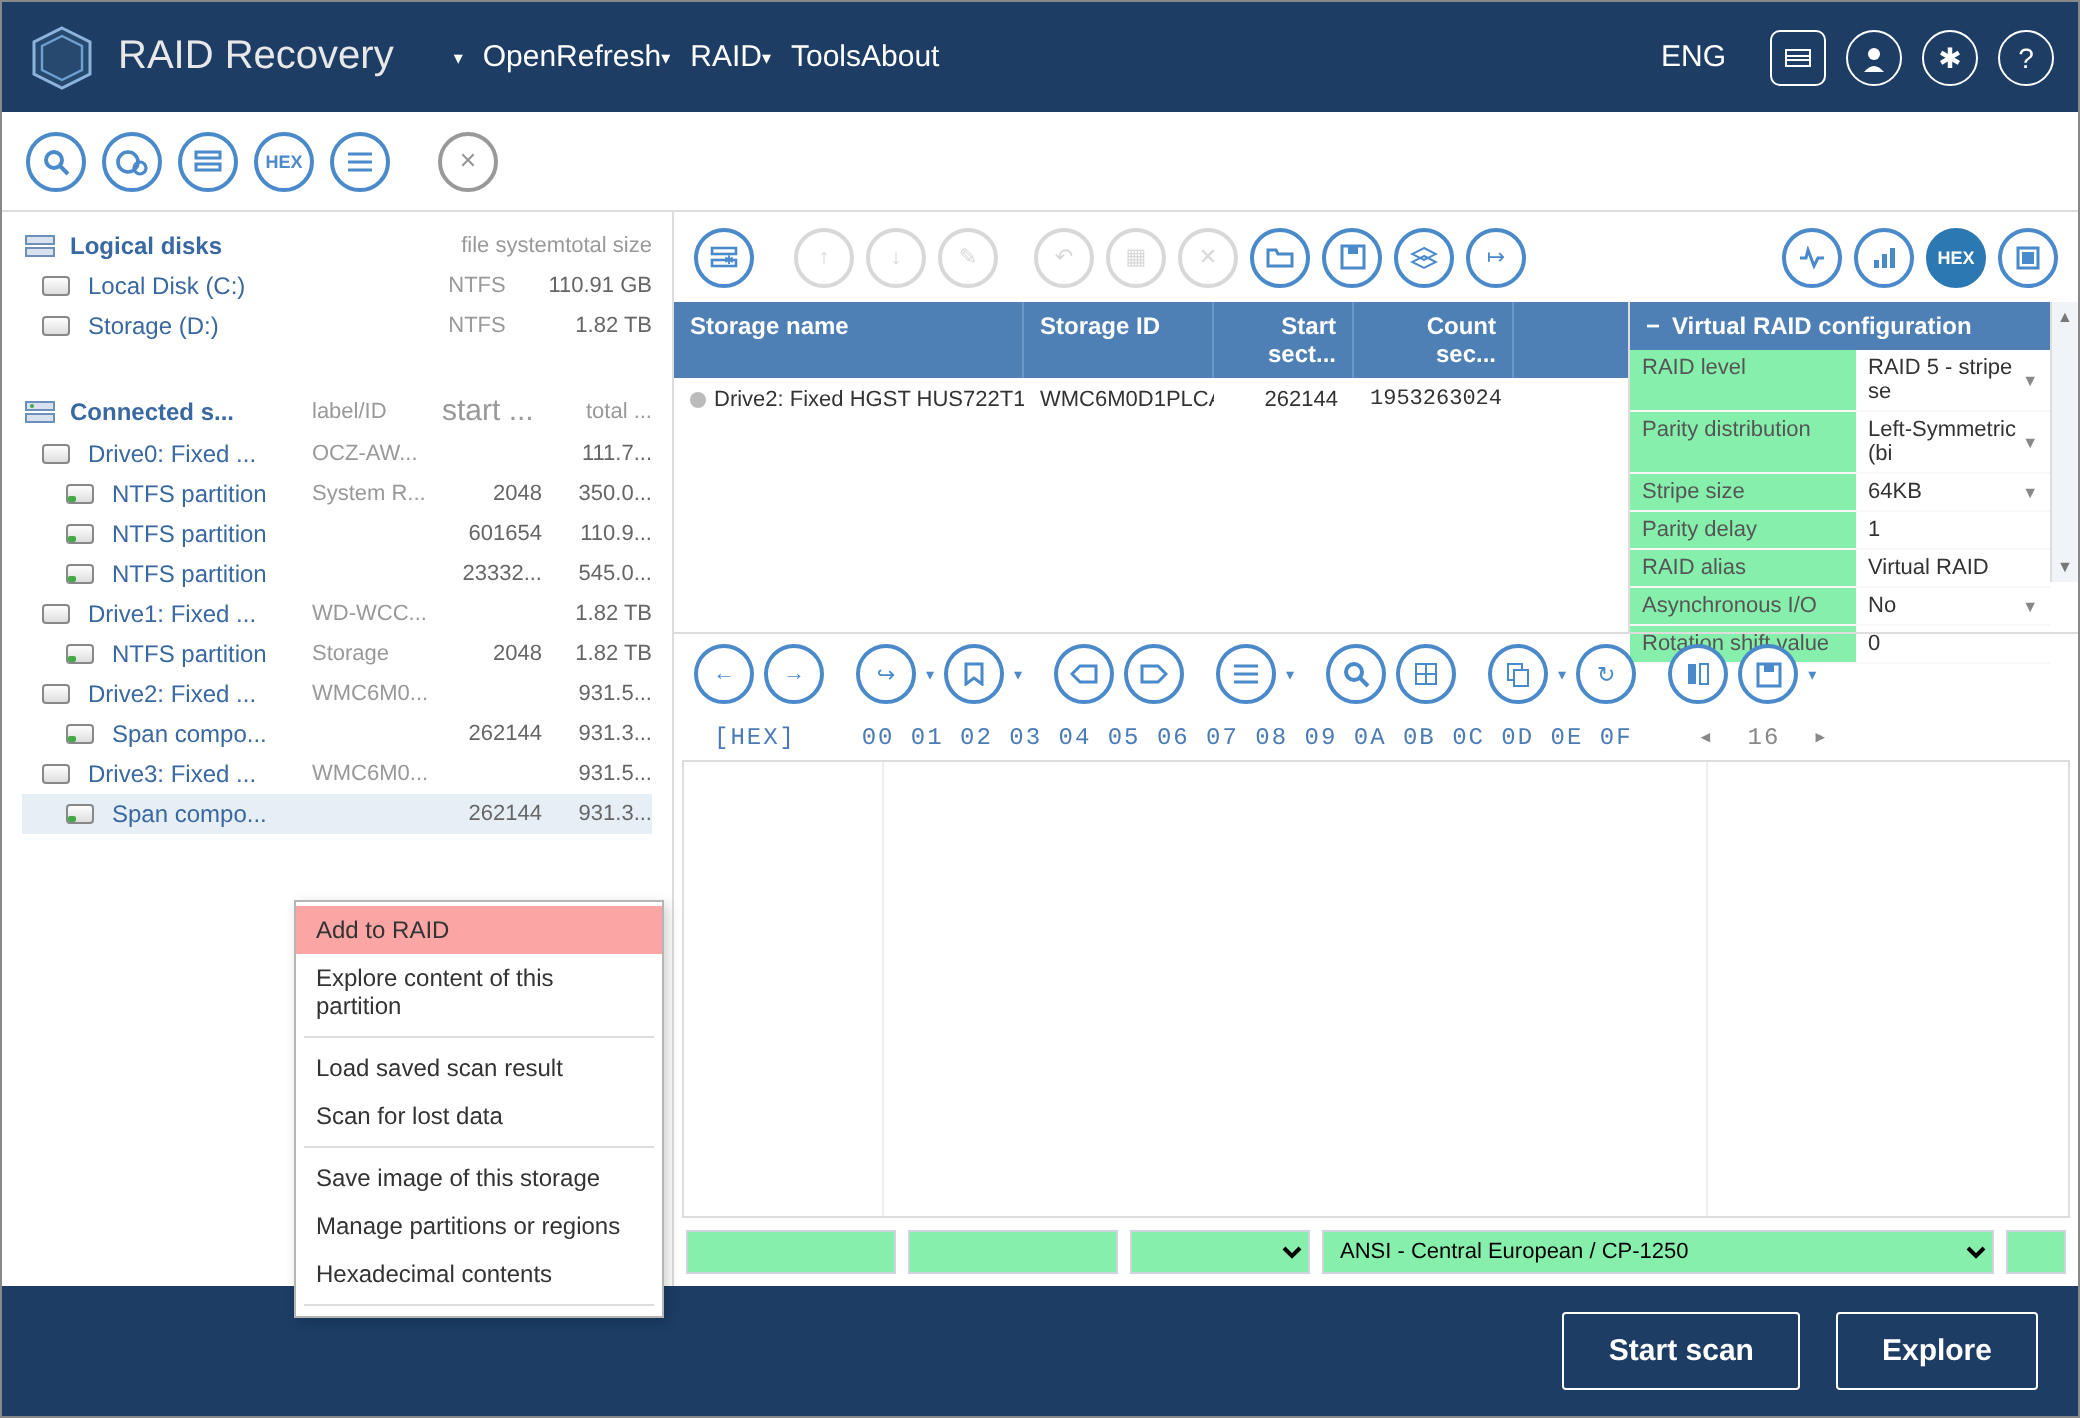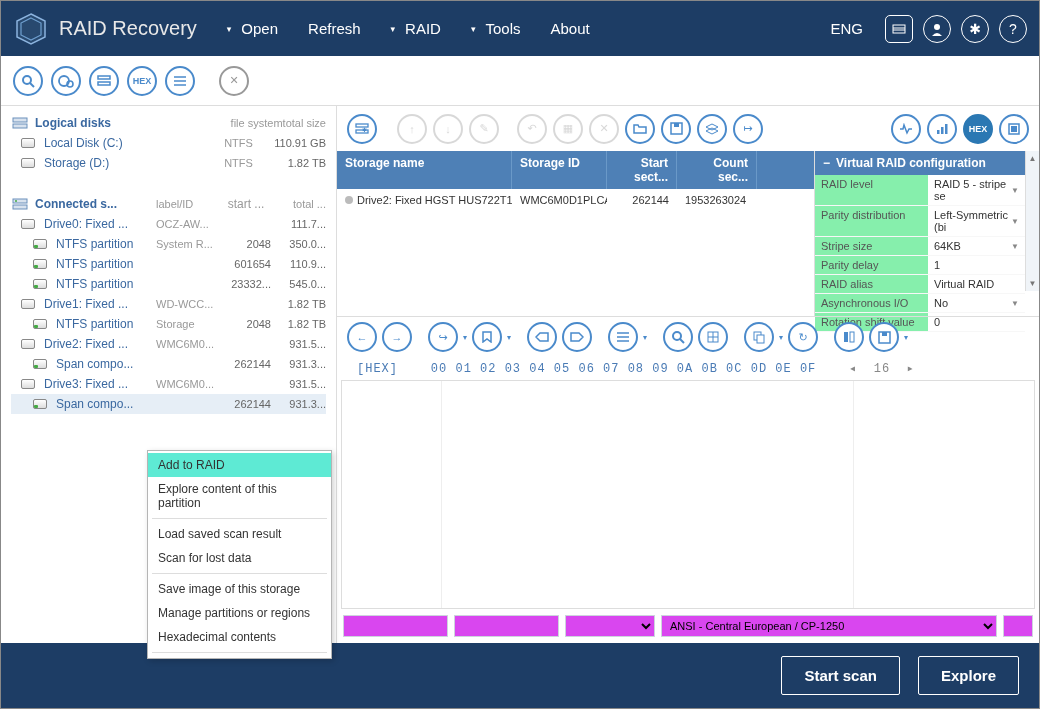--- a/index.html
+++ b/index.html
@@ -1,21 +1,21 @@
 <!DOCTYPE html>
 <html><head>
 <meta charset="utf-8">
 <style>
 * { box-sizing: border-box; margin: 0; padding: 0; }
 body { font-family: "Segoe UI", Tahoma, Arial, sans-serif; font-size: 12px; color: #333; background: #fff; width: 1040px; height: 709px; overflow: hidden; border: 1px solid #888; }
 .header { background: #1d3d65; color: #fff; height: 55px; display: flex; align-items: center; padding: 0 12px; }
 .logo-area { display: flex; align-items: center; gap: 10px; margin-right: 30px; }
 .logo-icon { width: 36px; height: 36px; display: flex; align-items: center; justify-content: center; }
 .logo-text { font-size: 20px; color: #e8e8e8; }
-.menu { display: flex; gap: 30px; font-size: 15px; flex: 1; }
+.menu { display: flex; font-size: 15px; flex: 1; }
 .menu-item { cursor: pointer; display: flex; align-items: center; gap: 6px; }
 .menu-dd::before { content: "▾"; font-size: 9px; margin-right: 4px; }
 .header-right { display: flex; gap: 10px; align-items: center; }
 .lang { font-size: 15px; margin-right: 12px; }
 .hbtn { width: 28px; height: 28px; border: 1.5px solid #fff; border-radius: 50%; display: flex; align-items: center; justify-content: center; cursor: pointer; font-size: 14px; color: #fff; }
 .hbtn.sq { border-radius: 5px; }
 
 .toolbar { height: 50px; display: flex; align-items: center; padding: 0 12px; gap: 8px; border-bottom: 1px solid #ddd; }
 .tbtn { width: 30px; height: 30px; border: 2px solid #4a8acb; border-radius: 50%; display: flex; align-items: center; justify-content: center; color: #4a8acb; font-size: 11px; cursor: pointer; background: #fff; }
 .tbtn.x { border-color: #999; color: #999; }
@@ -52,21 +52,21 @@
 .st-head .cell { padding: 5px 8px; border-right: 1px solid #6a99c8; }
 .st-head .c1 { width: 175px; }
 .st-head .c2 { width: 95px; }
 .st-head .c3 { width: 70px; text-align: right; }
 .st-head .c4 { width: 80px; text-align: right; }
 .st-row { display: flex; font-size: 11px; padding: 3px 0; }
 .st-row .cell { padding: 2px 8px; white-space: nowrap; overflow: hidden; }
 .st-row .c1 { width: 175px; display: flex; align-items: center; gap: 4px; }
 .st-row .c2 { width: 95px; }
 .st-row .c3 { width: 70px; text-align: right; }
-.st-row .c4 { width: 80px; text-align: left; }
+.st-row .c4 { width: 80px; text-align: left; font-family: Liberation Mono, monospace; }
 .dot { width: 8px; height: 8px; border-radius: 50%; background: #bbb; flex-shrink: 0; }
 
 .raid-panel { width: 225px; border-left: 1px solid #ddd; }
 .rp-head { background: #4e80b6; color: #fff; padding: 5px 8px; font-weight: bold; display: flex; align-items: center; gap: 6px; }
 .rp-row { display: flex; font-size: 11px; border-bottom: 1px solid #f7f7f7; }
 .rp-row .k { width: 113px; padding: 3px 6px; color: #555; background: #86efac; }
 .rp-row .v { flex: 1; padding: 3px 6px; color: #333; display: flex; justify-content: space-between; align-items: center; }
 .rp-row .dd { font-size: 8px; color: #888; }
 .rp-block { display: flex; align-items: flex-start; }
 .rp-block .body { flex: 1; }
@@ -79,33 +79,33 @@
 .hex-toolbar { height: 40px; display: flex; align-items: center; padding: 0 10px; gap: 5px; }
 .hex-ruler { padding: 4px 20px; font-family: "Courier New", monospace; font-size: 12px; color: #4a7bb5; letter-spacing: 1px; white-space: pre; }
 .hex-nav { color: #888; }
 .hex-body { flex: 1; border: 1px solid #ddd; margin: 0 4px; display: flex; }
 .hex-body .col { border-right: 1px solid #eee; }
 .hex-body .addr { width: 100px; }
 .hex-body .data { flex: 1; }
 .hex-body .ascii { width: 180px; border: none; }
 
 .hex-inputs { display: flex; gap: 6px; padding: 6px; }
-.hex-inputs input, .hex-inputs select { border: 1px solid #cdd4dd; height: 22px; font-size: 11px; padding: 0 4px; background: #d946ef; }
+.hex-inputs input, .hex-inputs select { border: 1px solid #cdd4dd; height: 22px; font-size: 11px; padding: 0 4px; background: #86efac; }
 .hex-inputs .i1 { width: 105px; }
 .hex-inputs .i2 { width: 105px; }
 .hex-inputs .i3 { width: 90px; }
 .hex-inputs .i4 { flex: 1; }
 .hex-inputs .i5 { width: 30px; }
 
 .footer { height: 65px; background: #1d3d65; display: flex; align-items: center; justify-content: flex-end; padding: 0 20px; gap: 18px; }
 .fbtn { border: 1.5px solid #fff; color: #fff; padding: 10px 22px; font-size: 15px; background: transparent; cursor: pointer; font-weight: bold; border-radius: 2px; }
 
 .context-menu { position: absolute; left: 147px; top: 450px; width: 185px; background: #fff; border: 1px solid #b5b5b5; box-shadow: 2px 2px 6px rgba(0,0,0,0.18); z-index: 100; padding: 2px 0; }
 .cm-item { padding: 5px 10px; font-size: 12px; cursor: pointer; }
-.cm-item.hl { background: #5eead4; }
+.cm-item.hl { background: #fca5a5; }
 .cm-sep { height: 1px; background: #ddd; margin: 3px 4px; }
 
 svg { display: block; }
 </style>
 </head>
 <body>
 
 <div class="header">
   <div class="logo-area">
     <span class="logo-icon">
@@ -211,21 +211,21 @@
       <div class="sb-head">
         <span class="sb-head-icon">
             <svg width="16" height="12">
               <rect x="1" y="1" width="14" height="4" fill="#d8e2ee" stroke="#6a90bb"></rect>
               <rect x="1" y="7" width="14" height="4" fill="#d8e2ee" stroke="#6a90bb"></rect>
               <circle cx="4" cy="3" r="1" fill="#4a4"></circle>
             </svg>
           </span>
         <span style="flex:1;">Connected s...</span>
         <span style="width:65px;color:#999;font-size:11px;font-weight:normal;">label/ID</span>
-        <span style="width:50px;text-align:center;color:#999;font-size:12px;font-weight:normal;">start ...</span>
+        <span style="width:50px;text-align:left;color:#999;font-size:15px;font-weight:normal;">start ...</span>
         <span style="width:55px;text-align:right;color:#999;font-size:11px;font-weight:normal;">total ...</span>
       </div>
       <div id="connected-rows">
           <div class="sb-row l1">
             <span class="ricon">
               <span class="disk-icon"></span>
             </span>
             <span class="rname">Drive0: Fixed ...</span>
             <span class="rlabel">OCZ-AW...</span>
             <span class="rstart"></span>

